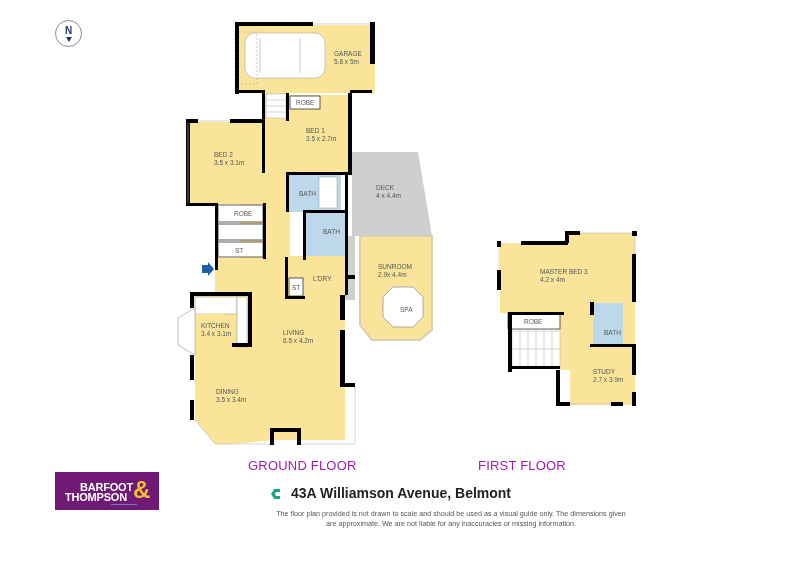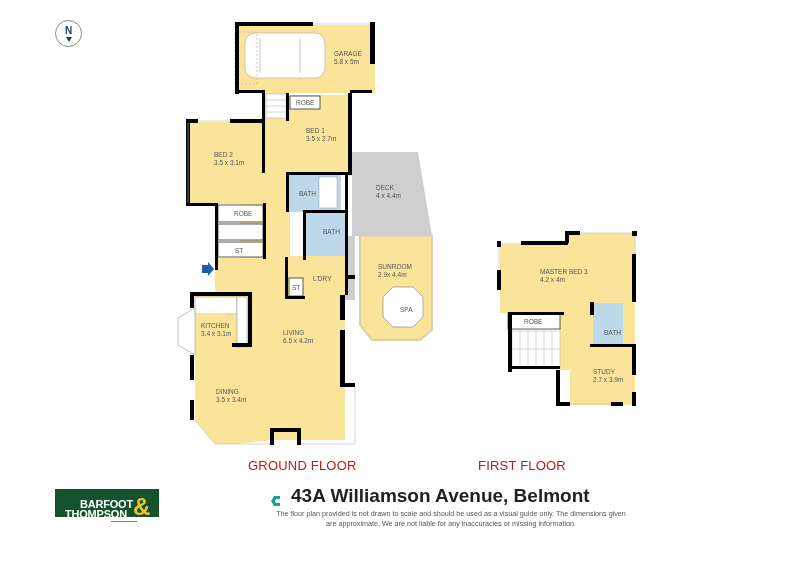--- a/index.html
+++ b/index.html
@@ -1,29 +1,29 @@
 <!DOCTYPE html>
 <html><head>
 <meta charset="utf-8">
 <style>
   html,body{margin:0;padding:0;background:#ffffff;}
   body{width:800px;height:567px;position:relative;overflow:hidden;font-family:"Liberation Sans",sans-serif;}
   #plan{position:absolute;left:0;top:0;}
   .room-label{font-family:"Liberation Sans",sans-serif;font-size:6.5px;fill:#555;}
-  .floor-title{position:absolute;font-size:13px;color:#b91c1c;letter-spacing:0.2px;}
+  .floor-title{position:absolute;font-size:13px;color:#a21caf;letter-spacing:0.2px;}
   #compass{position:absolute;left:55px;top:20px;width:27px;height:27px;border:1px solid #888;border-radius:50%;box-sizing:border-box;text-align:center;}
   #compass .n{font-size:10px;font-weight:bold;color:#1b3a6b;line-height:14px;display:block;margin-top:3px;}
   #compass .arr{position:absolute;left:10px;top:16px;width:0;height:0;border-left:3px solid transparent;border-right:3px solid transparent;border-top:5px solid #1b3a6b;}
-  #logo{position:absolute;left:55px;top:489px;width:104px;height:28px;background:#14532d;}
+  #logo{position:absolute;left:55px;top:472px;width:104px;height:38px;background:#701a75;}
   #logo .l1,#logo .l2{position:absolute;color:#fff;font-weight:bold;font-size:11px;line-height:11px;letter-spacing:-0.2px;}
   #logo .l1{left:25px;top:10px;}
   #logo .l2{left:10px;top:20px;}
   #logo .amp{position:absolute;left:78px;top:6px;color:#f2c12e;font-weight:bold;font-size:24px;line-height:24px;}
   #logo .tag{position:absolute;left:56px;top:32px;width:26px;height:1px;background:#6a7bb0;}
-  #addr{position:absolute;left:270px;top:485px;font-size:19px;font-weight:bold;color:#222;display:flex;align-items:center;}
+  #addr{position:absolute;left:270px;top:485px;font-size:14px;font-weight:bold;color:#222;display:flex;align-items:center;}
   #addr .bic{display:inline-block;width:11px;height:12px;margin-right:10px;position:relative;}
   #disclaimer{position:absolute;left:271px;top:509px;width:360px;font-size:7.2px;line-height:10px;color:#555;text-align:center;}
 </style>
 </head>
 <body>
 
 <div id="compass">
   <span class="n">N</span>
   <span class="arr"></span>
 </div>

